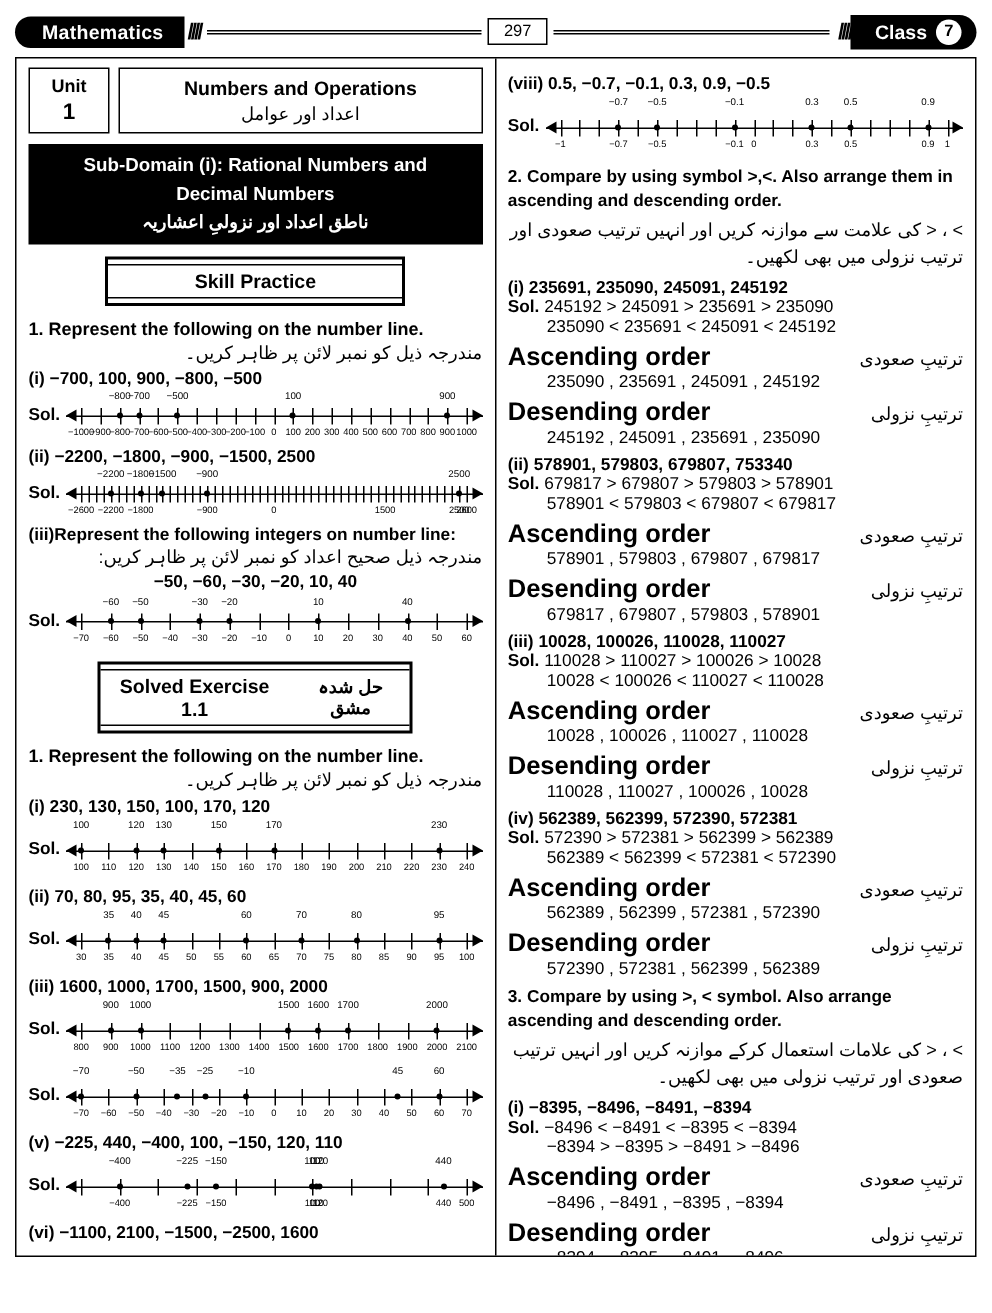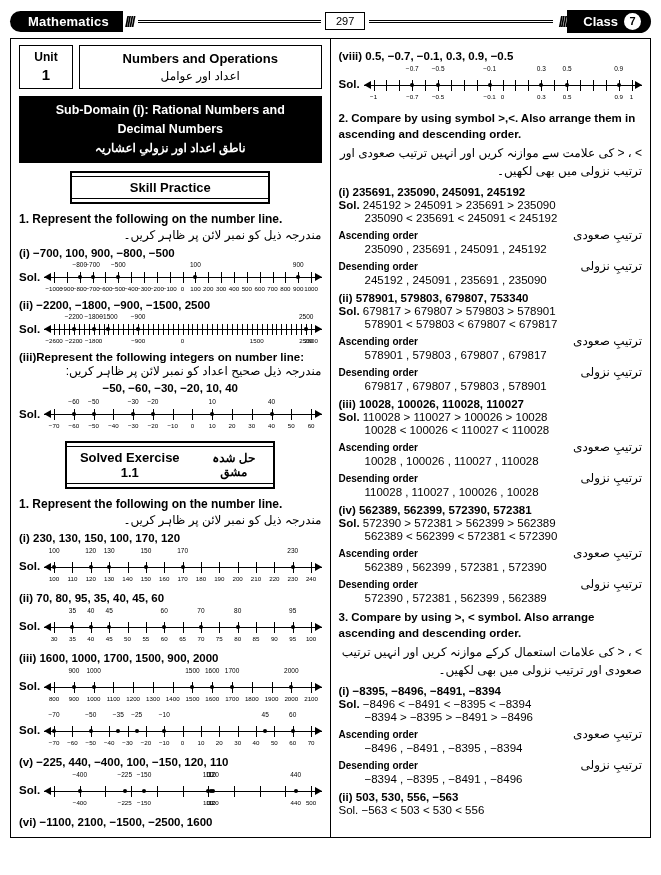--- a/index.html
+++ b/index.html
@@ -222,21 +222,21 @@
 
   
   .r-item { font-weight: bold; font-size: 11.5px; margin: 6px 0 1px; }
   .r-line { font-size: 11.5px; margin: 1px 0; padding-left: 26px; }
   .r-sol { font-size: 11.5px; margin: 1px 0; }
   .r-sol b { font-weight: bold; }
   .order-row {
     display: flex; justify-content: space-between; align-items: baseline;
     margin-top: 4px;
   }
-  .order-en { font-weight: bold; font-size: 10px; }
+  .order-en { font-weight: bold; font-size: 17px; }
   .order-ur { font-size: 12px; direction: rtl; }
   .order-val { font-size: 11.5px; padding-left: 26px; margin: 1px 0 2px; }
   .r-qtitle { font-weight: bold; font-size: 11.5px; margin: 6px 0 2px; line-height: 1.35; }
   .r-ur { direction: rtl; text-align: right; font-size: 12px; line-height: 1.5; margin: 2px 0 4px; }
 </style>
 </head>
 <body>
 
 <div class="page">
 

